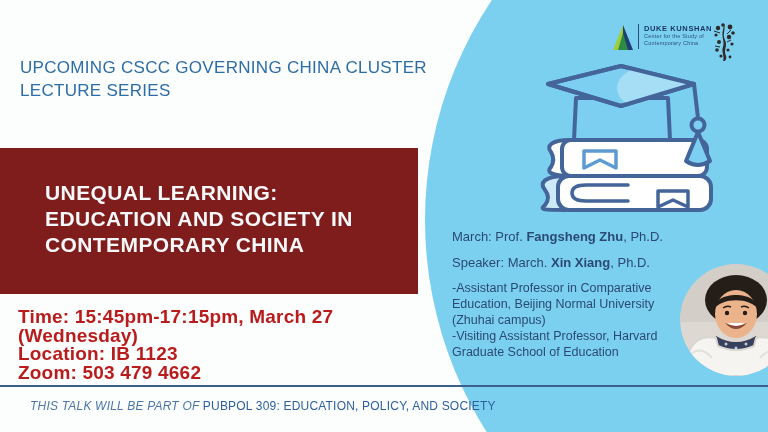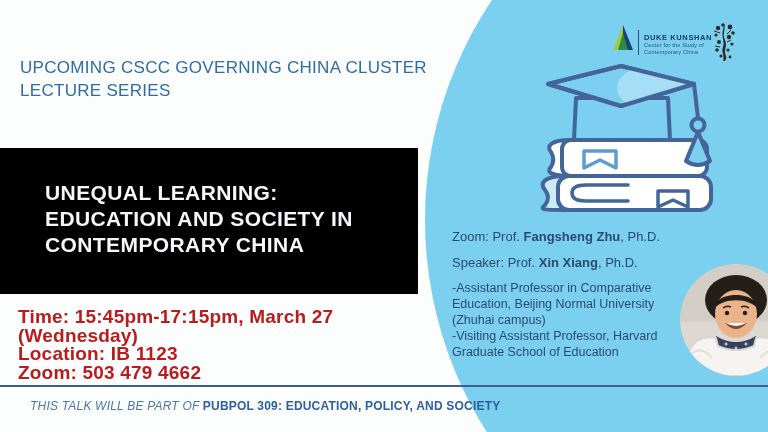--- a/index.html
+++ b/index.html
@@ -11,42 +11,42 @@
   .blue-circle{
     position:absolute;left:425px;top:-175px;width:790px;height:790px;
     border-radius:50%;background:#7bd0f0;z-index:0;
   }
   .header{
     position:absolute;left:20px;top:56px;width:460px;z-index:2;
     color:#2d6da6;font-weight:normal;font-size:17px;line-height:23px;letter-spacing:.3px;
   }
   .title-band{
     position:absolute;left:0;top:148px;width:418px;height:146px;
-    background:#000000;z-index:1;
+    background:#7f1d1d;z-index:1;
   }
   .title-band .title{
     position:absolute;left:45px;top:32px;width:360px;
     color:#f5f7f9;font-weight:bold;font-size:21px;line-height:26px;letter-spacing:.4px;
   }
   .details{
     position:absolute;left:18px;top:308px;width:420px;z-index:2;
     color:#b91c1c;font-weight:bold;font-size:19px;line-height:18.5px;letter-spacing:.2px;
   }
   .divider{
     position:absolute;left:0;top:385px;width:768px;height:2px;
     background:#3d5f8e;z-index:3;
   }
   .footer{
     position:absolute;left:30px;top:399px;width:700px;z-index:2;
     font-size:12px;letter-spacing:.2px;white-space:nowrap;
   }
   .footer .prefix{color:#4c77a8;font-weight:normal;font-style:italic;}
-  .footer .course{color:#2d619e;font-weight:bold;}
+  .footer .course{color:#2d619e;font-weight:normal;}
   .logo{
-    position:absolute;left:612px;top:24px;z-index:2;display:flex;align-items:flex-end;
+    position:absolute;left:612px;top:24px;z-index:2;display:flex;align-items:flex-start;
   }
   .logo .sep{width:1px;height:25px;background:#2e4d7b;margin:0 5px 0 4px;}
   .logo .org{color:#17355f;font-weight:bold;font-size:7.5px;letter-spacing:.6px;line-height:9px;}
   .logo .sub{color:#2d5080;font-size:5.5px;line-height:6.5px;letter-spacing:.2px;}
   .branch{position:absolute;left:711px;top:22px;z-index:2;}
   .illustration{position:absolute;left:524px;top:58px;z-index:2;}
   .host-line,.speaker-line{
     position:absolute;left:452px;z-index:2;color:#2b4a73;font-size:13px;white-space:nowrap;
   }
   .host-line{top:229px;}
@@ -149,23 +149,23 @@
         <path d="M42,118 C20,118 15,125 21,132 C25,137 25,142 21,147 C15,152 20,152 42,152" fill="#cdeaf9"></path>
         <rect x="34" y="118" width="153" height="34" rx="11" fill="#ffffff"></rect>
         <path d="M104,127 H62 Q48,127 48,135 Q48,143 62,143 H104" fill="none" stroke-width="3.5"></path>
         <path d="M134,133 h30 v16 l-15,-7 l-15,7 z" fill="#ffffff" stroke-width="3.5"></path>
         <circle cx="174" cy="67" r="6.5" fill="#7ccff0"></circle>
         <path d="M174,74 L162,103 Q174,111 186,103 Z" fill="#7ccff0"></path>
       </g>
     </svg>
   </div>
 
-  <div class="host-line"><span>Zoom: Prof. </span><b>Fangsheng Zhu</b><span>, Ph.D.</span></div>
+  <div class="host-line"><span>March: Prof. </span><b>Fangsheng Zhu</b><span>, Ph.D.</span></div>
 
-  <div class="speaker-line"><span>Speaker: Prof. </span><b>Xin Xiang</b><span>, Ph.D.</span></div>
+  <div class="speaker-line"><span>Speaker: March. </span><b>Xin Xiang</b><span>, Ph.D.</span></div>
 
   <div class="affiliations">
     <div>-Assistant Professor in Comparative Education, Beijing Normal University (Zhuhai campus)</div>
     <div>-Visiting Assistant Professor, Harvard Graduate School of Education</div>
   </div>
 
   <div class="photo">
     <svg width="112" height="112" viewBox="0 0 112 112">
       <defs>
           <clipPath id="pc">

